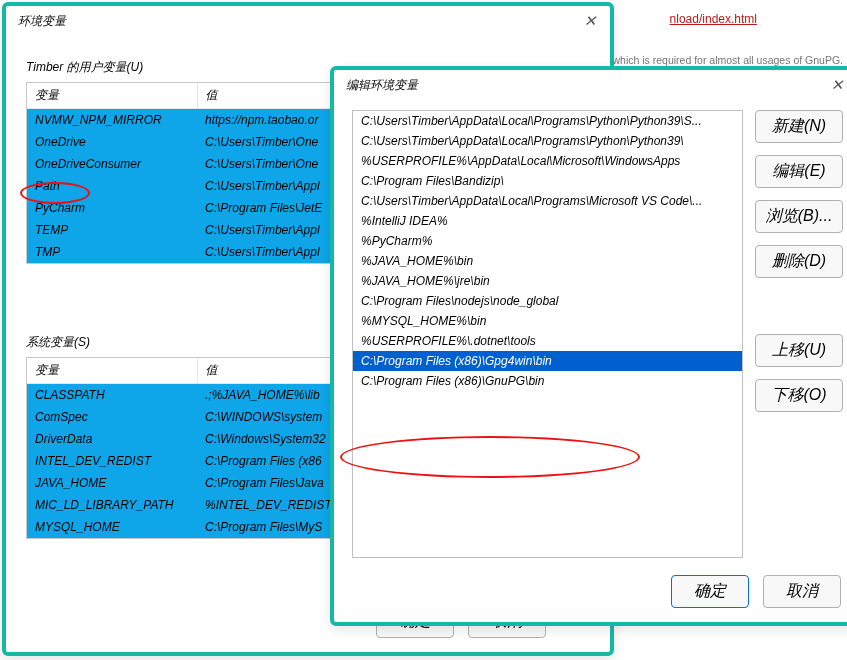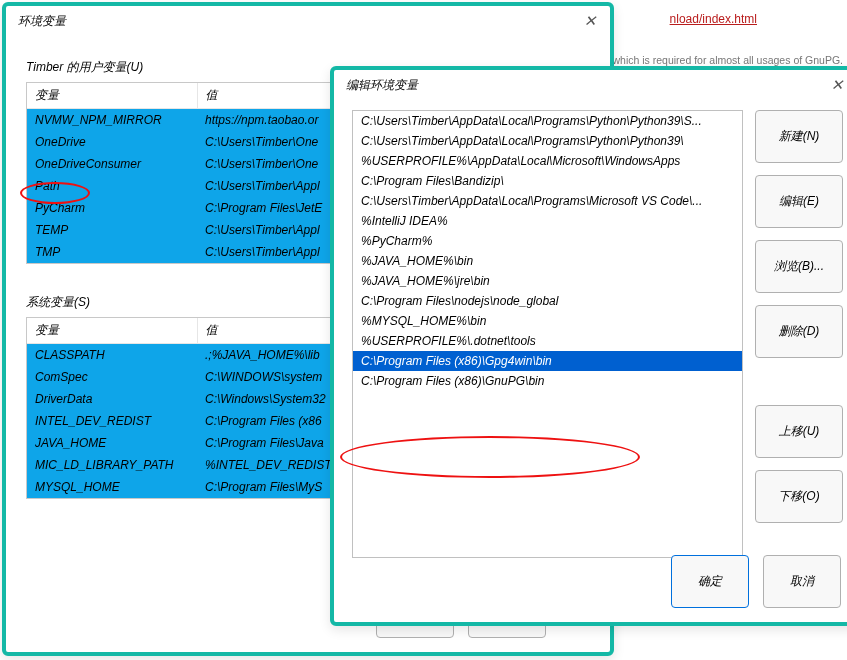--- a/index.html
+++ b/index.html
@@ -118,24 +118,24 @@
       display: flex;
       flex-direction: column;
       gap: 12px;
       width: 88px;
     }
     .btn-col .spacer-lg { height: 32px; }
     .btn {
       border: 1px solid #b0b0b0;
       background: #f8f8f8;
       border-radius: 4px;
-      padding: 17px 0;
+      padding: 5px 0;
       text-align: center;
       cursor: pointer;
-      font-size: 12px;
+      font-size: 16px;
     }
     .btn.primary {
       border-color: #0070dd;
     }
     .footer {
       position: absolute;
       bottom: 14px; right: 16px;
       display: flex; gap: 14px;
     }
     .footer .btn {
@@ -205,21 +205,21 @@
               <td>C:\Users\Timber\Appl</td>
             </tr>
             <tr>
               <td>TMP</td>
               <td>C:\Users\Timber\Appl</td>
             </tr>
           </tbody>
       </table>
     </div>
 
-    <span class="section-label" style="margin-top:30px">系统变量(S)</span>
+    <span class="section-label" style="margin-top:70px">系统变量(S)</span>
     <div class="table-wrap">
       <table>
         <thead>
             <tr>
           <th class="col-var">变量</th>
           <th>值</th>
         </tr>
           </thead>
         <tbody id="sys-vars-body">
             <tr>

